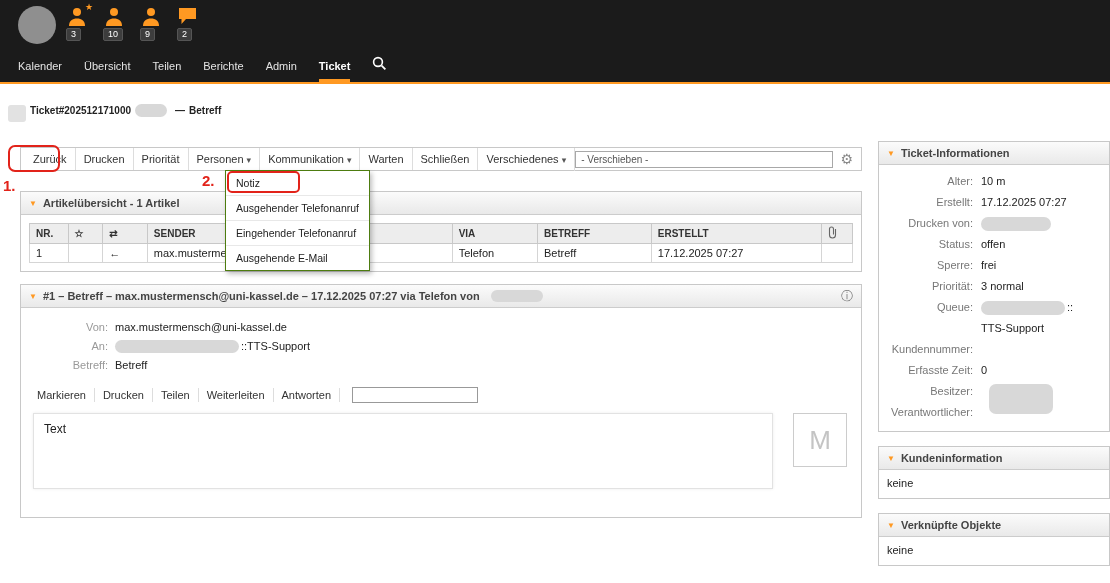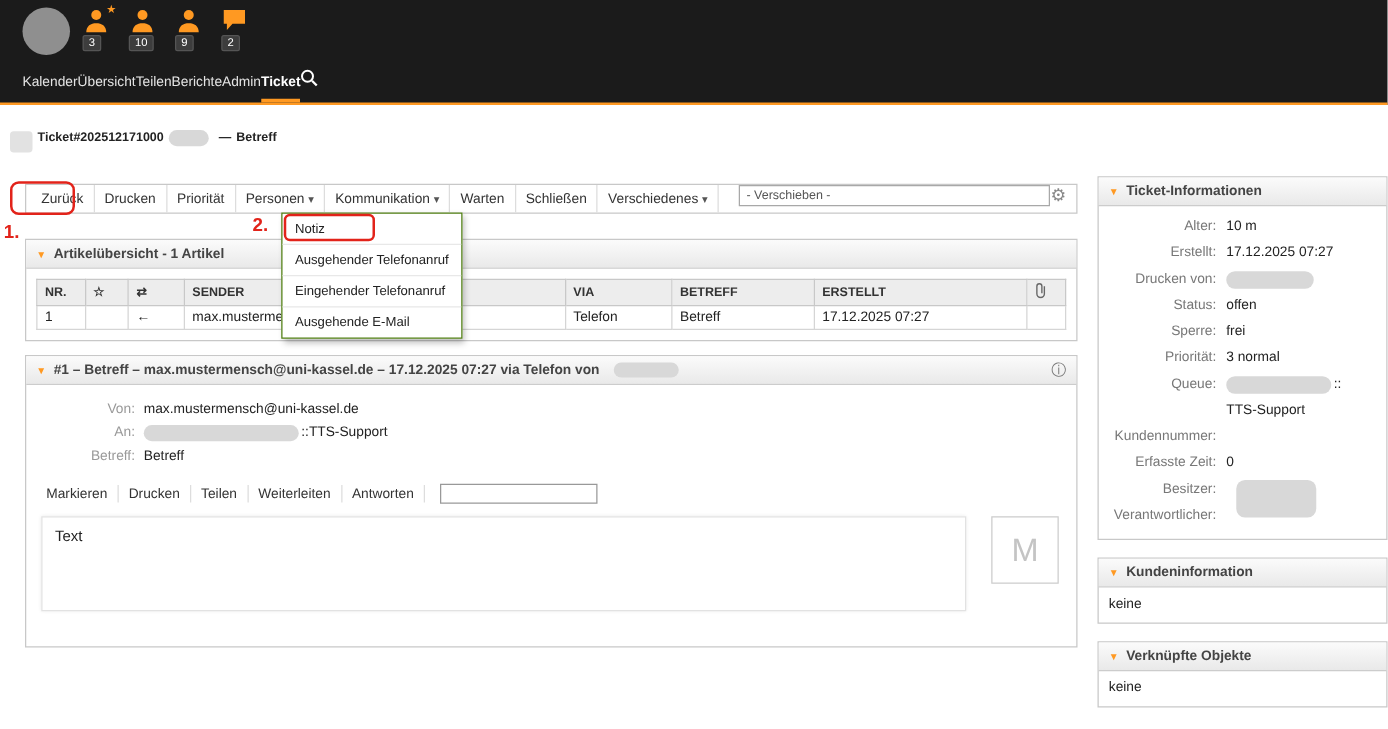--- a/index.html
+++ b/index.html
@@ -7,37 +7,37 @@
   body{position:relative;font-family:"Liberation Sans",sans-serif;background:#fff;color:#222;font-size:11px;overflow:hidden}
 
   
   .topbar{position:absolute;left:0;top:0;width:1110px;height:84px;background:#1b1b1b;border-bottom:2px solid #ff9922}
   .avatar{position:absolute;left:18px;top:6px;width:38px;height:38px;border-radius:50%;background:#8f8f8f;cursor:pointer}
   .tb-icons{position:absolute;left:66px;top:7px;display:flex;gap:13px}
   .tb-group{display:flex;flex-direction:column;align-items:flex-start;cursor:pointer}
   .tb-ic{position:relative;width:24px;height:19px}
   .tb-star{position:absolute;right:-3px;top:-5px;font-size:9px;color:#ff9922}
   .badge{margin-top:2px;background:#3d3d3d;color:#fff;font-size:9px;line-height:11px;padding:0 4px;border-radius:2px;border:1px solid #555}
-  .mainnav{position:absolute;left:18px;top:50px;display:flex;align-items:flex-end;height:32px}
+  .mainnav{position:absolute;left:18px;top:50px;display:flex;align-items:flex-end;gap:22px;height:32px}
   .nav-item{color:#e4e4e4;font-size:11px;padding-bottom:10px;cursor:pointer}
   .nav-item.active{color:#fff;font-weight:bold;border-bottom:3px solid #ff9922;padding-bottom:7px}
   .nav-search{padding-bottom:9px;cursor:pointer}
 
   
   .redacted-lead{position:absolute;left:8px;top:105px;width:18px;height:17px;background:#e2e2e2;border-radius:3px}
   .page-title{position:absolute;left:30px;top:104px;font-size:10px;font-weight:bold;display:flex;align-items:center}
   .redact{display:inline-block;background:#d8d8d8;border-radius:7px}
   .title-redact{width:32px;height:13px;margin:0 4px}
   .title-sep{margin:0 4px}
 
   
-  .action-bar{position:absolute;left:20px;top:147px;width:842px;height:24px;background:#fff;border:1px solid #c8c8c8;display:flex;align-items:flex-start;padding:0 4px}
+  .action-bar{position:absolute;left:20px;top:147px;width:842px;height:24px;background:#fff;border:1px solid #c8c8c8;display:flex;align-items:center;padding:0 4px}
   .ab-btn{padding:0 8px;border-right:1px solid #ddd;color:#333;cursor:pointer;white-space:nowrap;line-height:22px}
   .ab-caret{color:#555;margin-left:3px;font-size:9px}
-  .move-select{margin-left:16px;width:258px;height:17px;border:1px solid #a8a8a8;background:#fff;color:#555;font-size:10px;display:flex;align-items:center;padding:0 5px;cursor:pointer}
+  .move-select{margin-left:0;width:258px;height:17px;border:1px solid #a8a8a8;background:#fff;color:#555;font-size:10px;display:flex;align-items:center;padding:0 5px;cursor:pointer}
   .gear{margin-left:auto;margin-right:4px;color:#888;font-size:14px;cursor:pointer}
 
   
   .comm-menu{position:absolute;left:225px;top:170px;min-width:137px;background:#fff;border:1px solid #4d7c0f;box-shadow:2px 3px 5px rgba(0,0,0,.25);z-index:20}
   .comm-item{padding:6px 10px;font-size:10.5px;color:#222;border-bottom:1px solid #e8e8e8;white-space:nowrap;cursor:pointer}
   .comm-item:last-child{border-bottom:none}
 
   
   .anno-box{position:absolute;border:2px solid #e2231a;border-radius:7px;z-index:30;pointer-events:none}
   .anno-zuruck{left:8px;top:145px;width:52px;height:27px}

